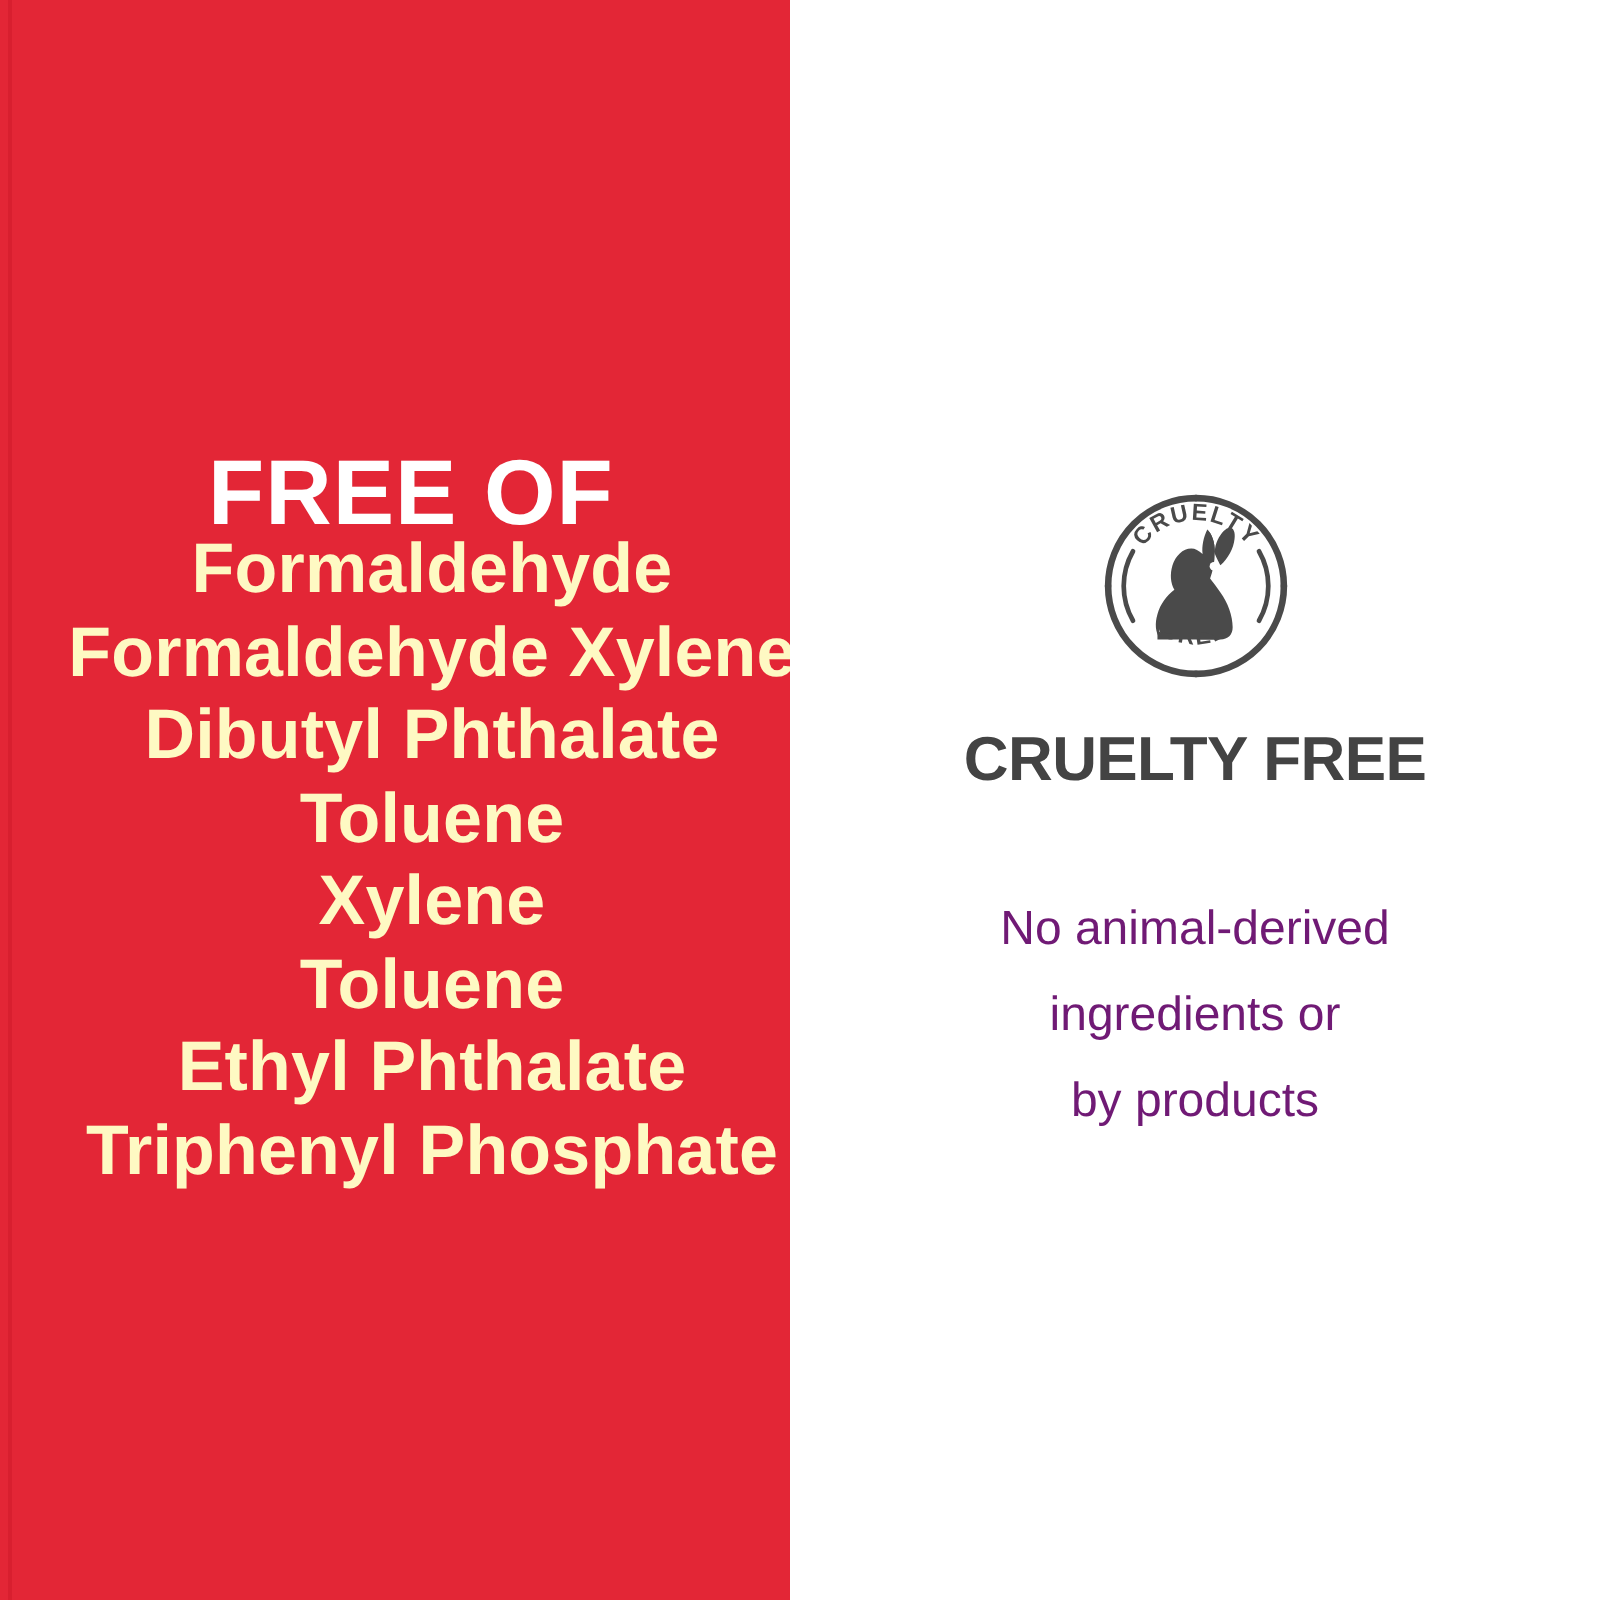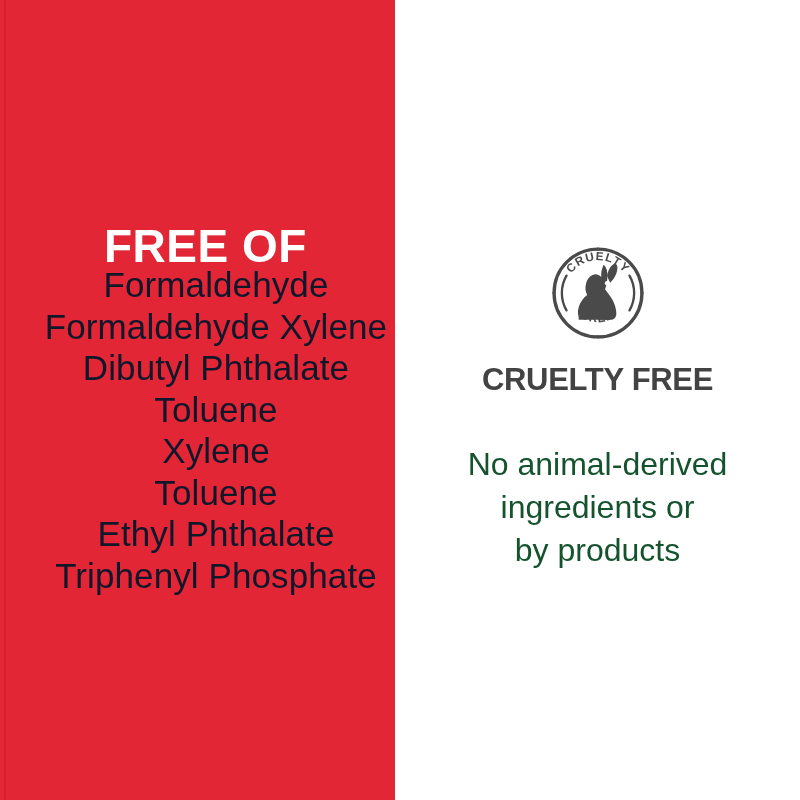--- a/index.html
+++ b/index.html
@@ -60,22 +60,22 @@
     top: 264px;
     width: 408px;
     text-align: center;
     padding: 0;
     margin: 0;
     list-style: none;
   }
 
   .ingredient-item {
     font-size: 35px;
-    font-weight: 400;
-    color: #0f172a;
+    font-weight: 700;
+    color: #fef9c3;
     line-height: 41.5px;
     letter-spacing: 0.1px;
     white-space: nowrap;
     padding-left: 24px;
   }
 
   
   .panel-right {
     position: relative;
     width: 405px;
@@ -109,23 +109,23 @@
     line-height: 1;
     white-space: nowrap;
   }
 
   .subtext {
     margin-top: 22px;
     text-align: center;
   }
 
   .subtext-line {
-    font-size: 32px;
+    font-size: 24px;
     font-weight: 300;
-    color: #14532d;
+    color: #701a75;
     line-height: 43px;
     white-space: nowrap;
   }
 </style>
 </head>
 <body>
 
 <div class="poster">
 
   <section class="panel-left">

